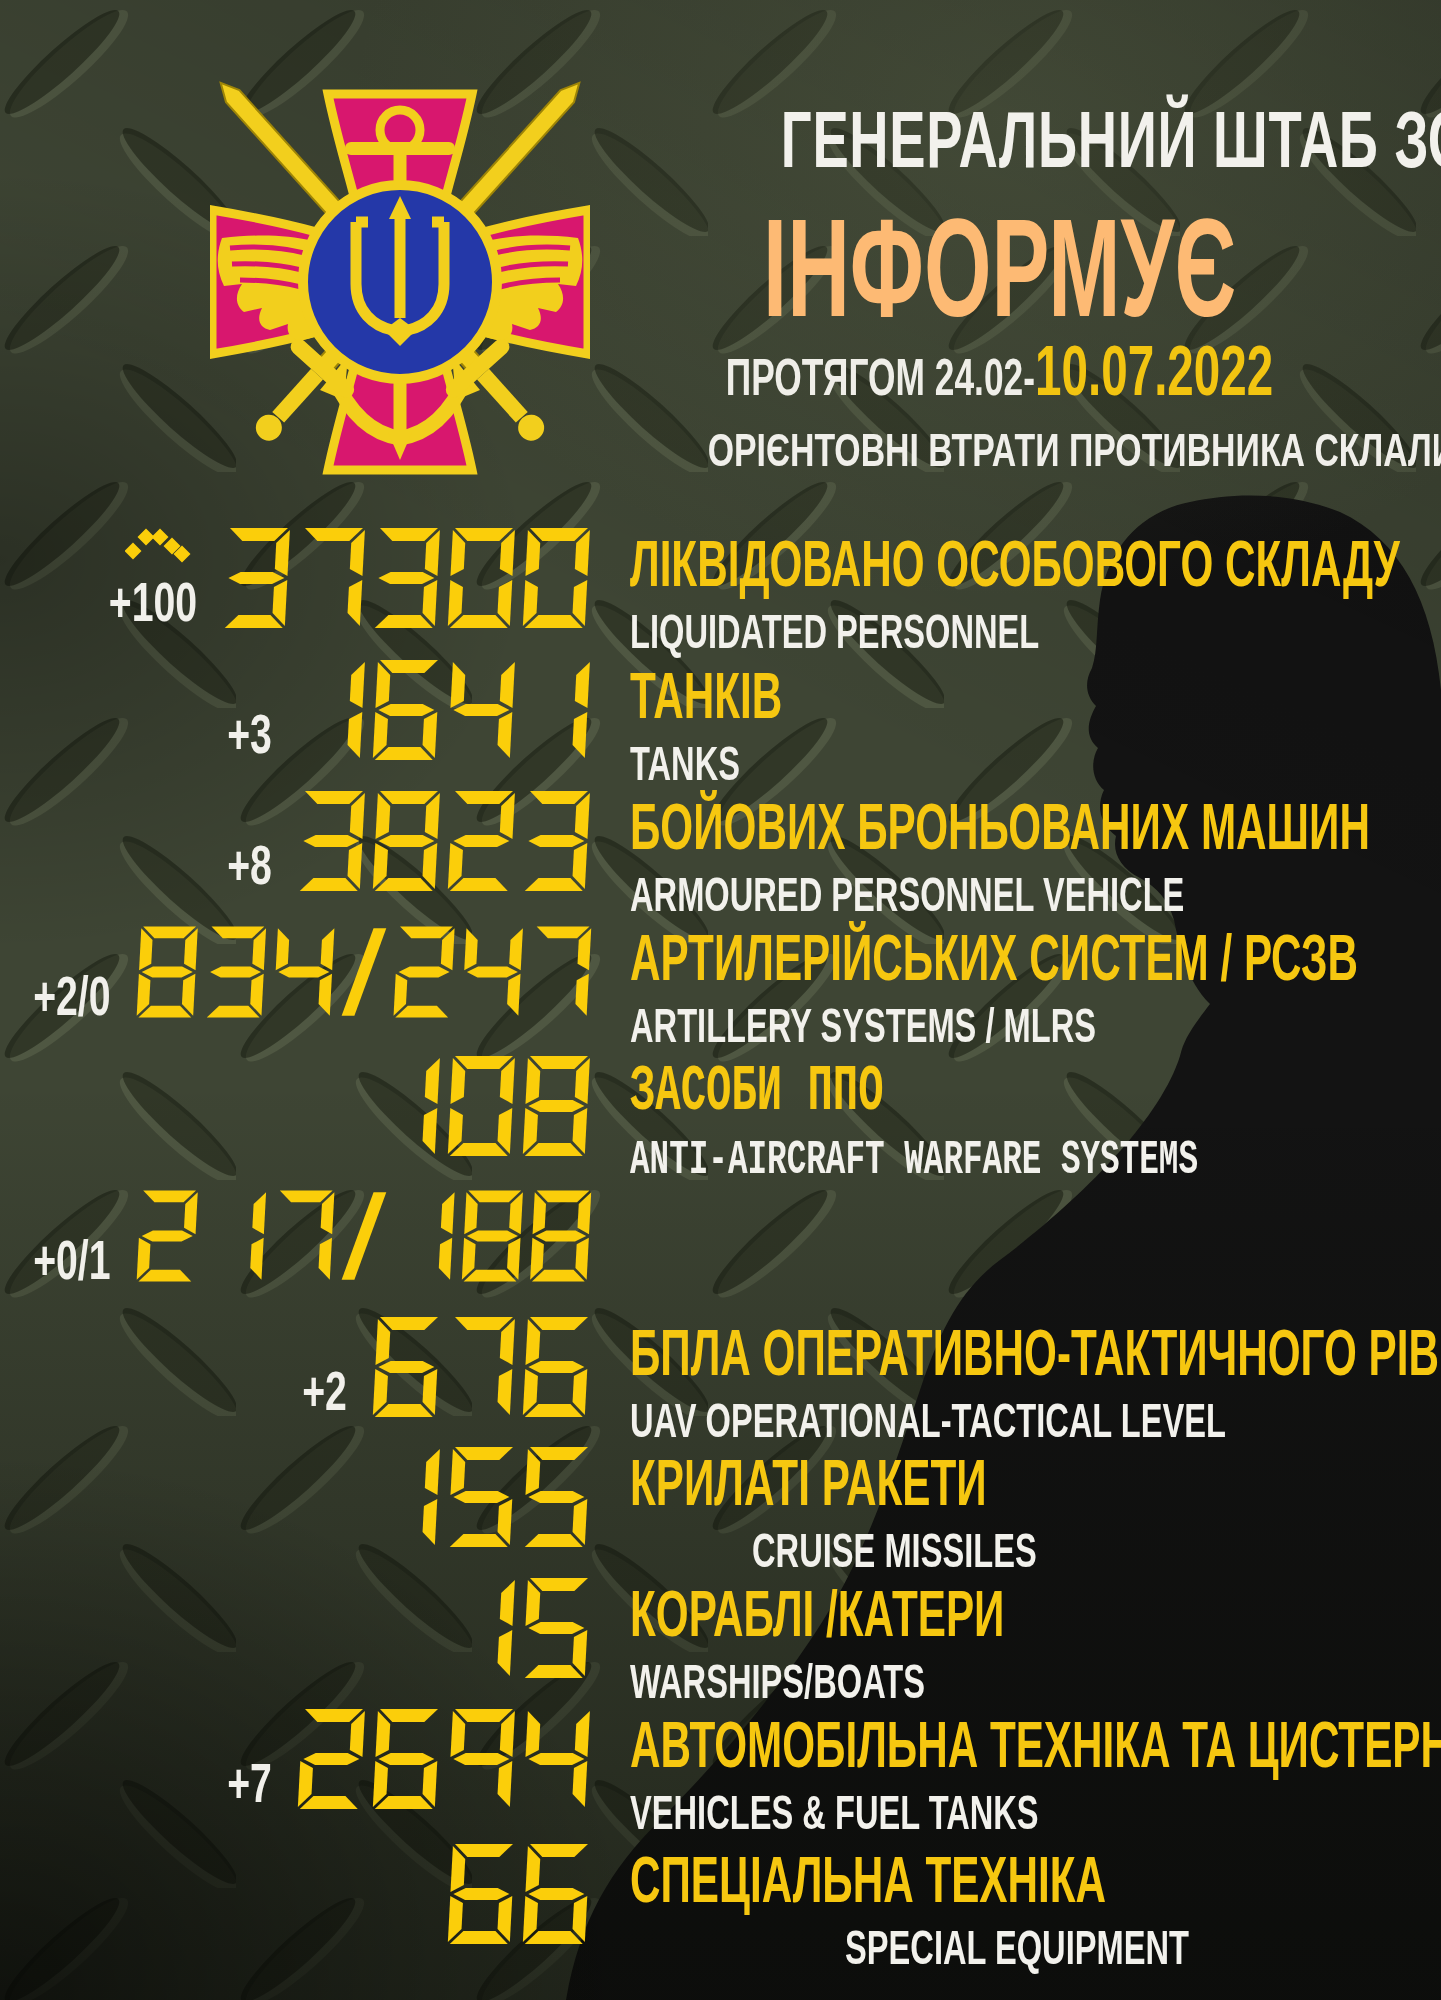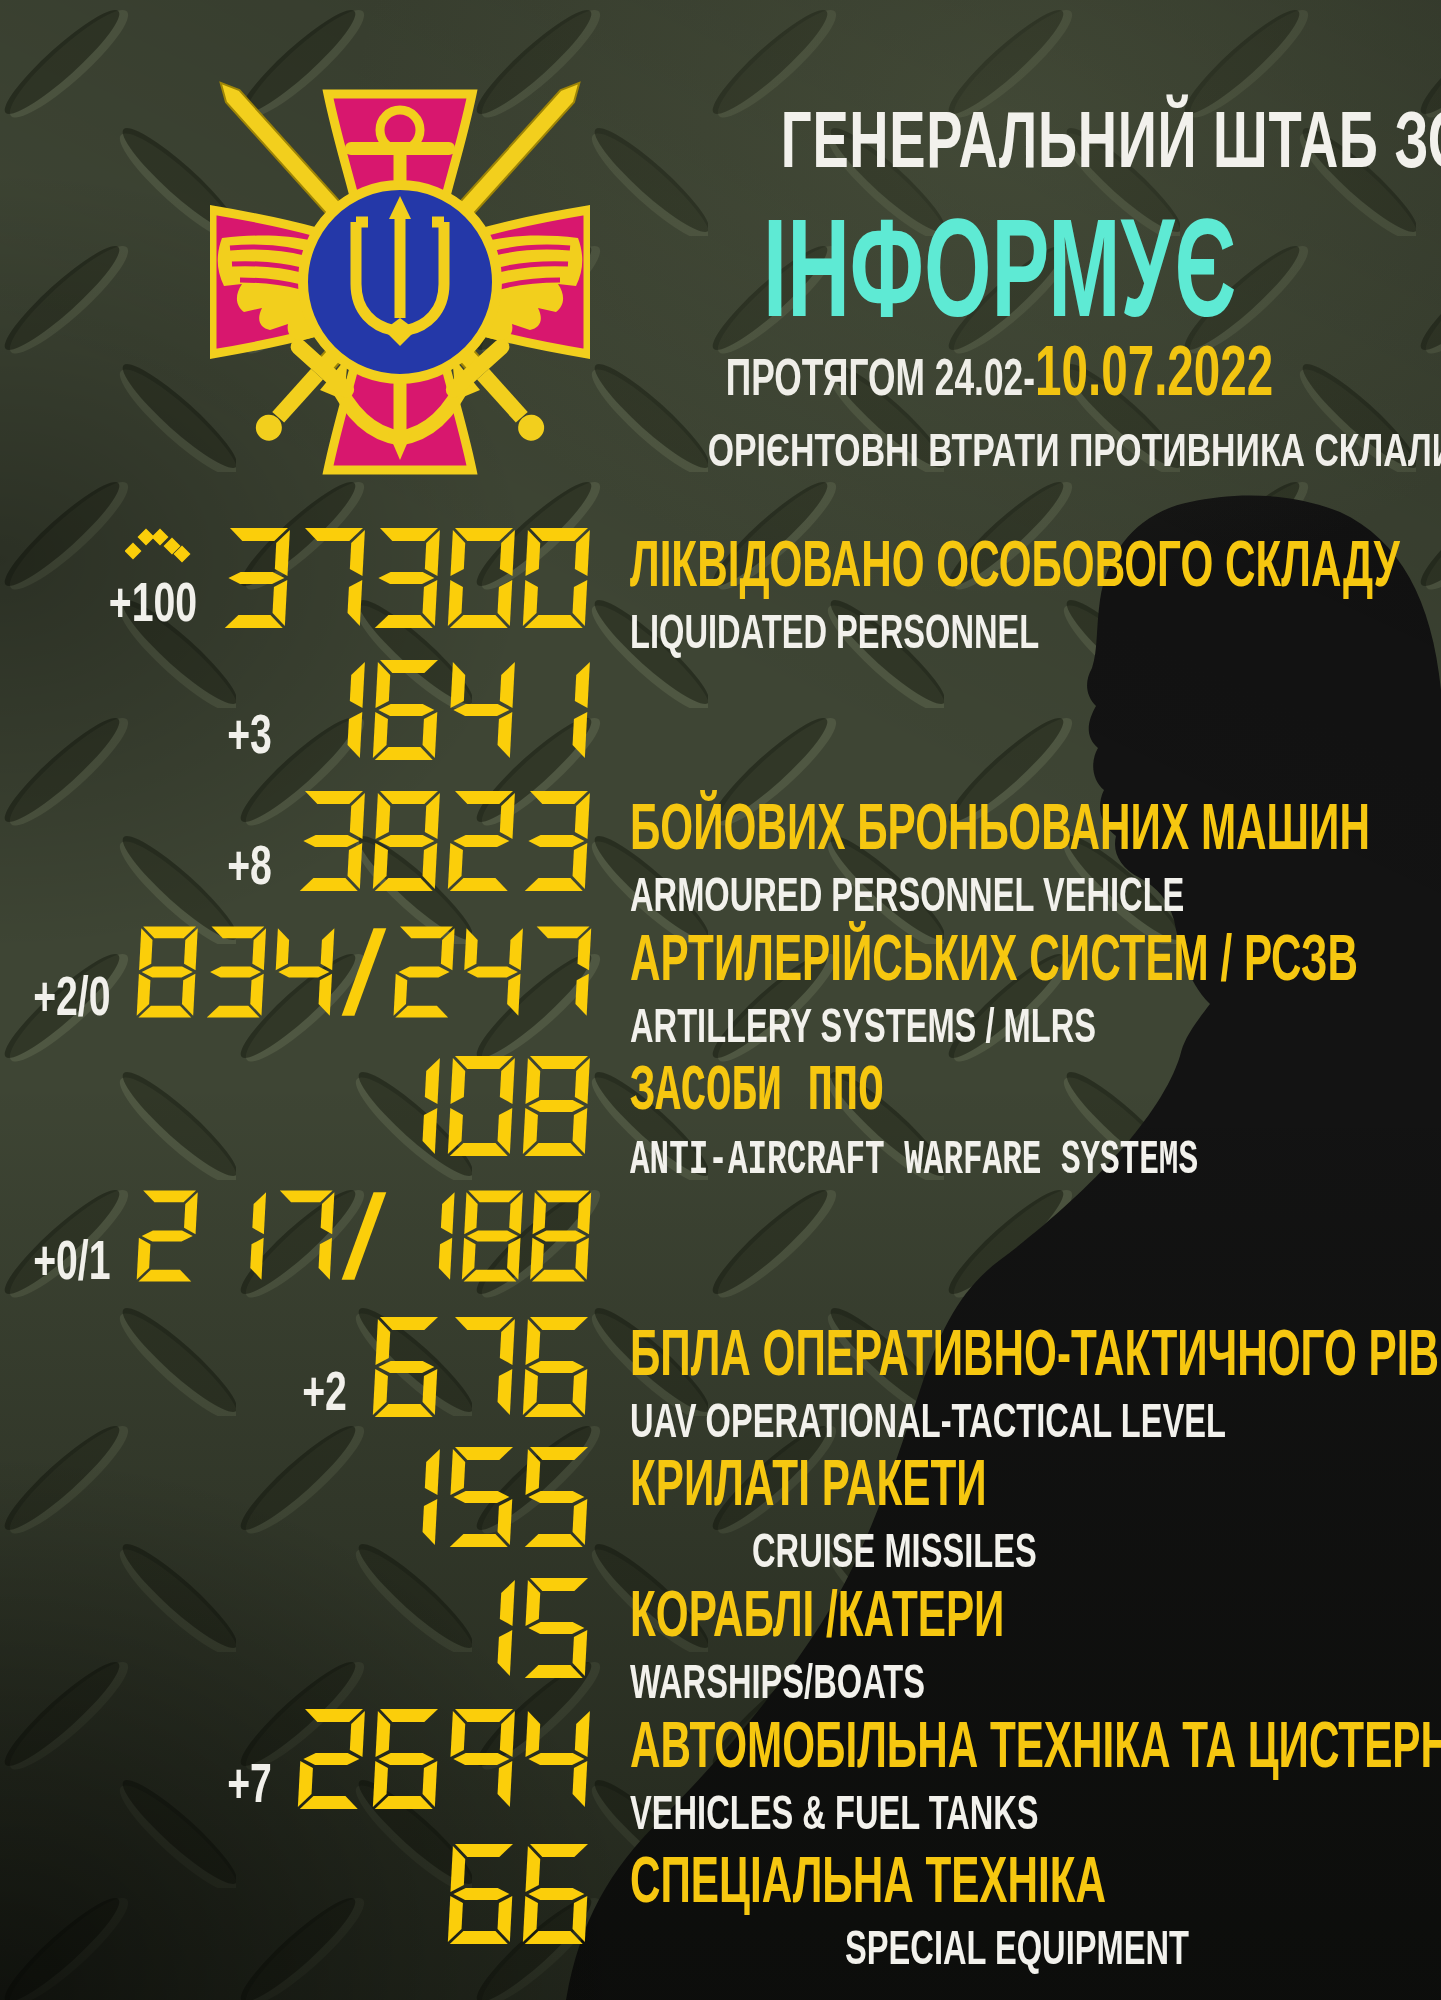--- a/index.html
+++ b/index.html
@@ -20,21 +20,21 @@
     pointer-events:none;
   }
   .cond{display:inline-block;transform:scaleX(var(--sx,.68));transform-origin:left top;white-space:nowrap;}
   .cond.center{transform-origin:center top;}
   .cond.right{transform-origin:right bottom;}
 
   
   .hdr{position:absolute;left:560px;top:100px;width:880px;height:420px;text-align:center;}
   .hdr > div{position:absolute;left:0;right:0;line-height:1;}
   .hdr-title{top:0;font-size:80px;font-weight:700;color:#F2F1EC;letter-spacing:1px;}
-  .hdr-inform{top:98px;font-size:140px;font-weight:700;color:#5eead4;}
+  .hdr-inform{top:98px;font-size:140px;font-weight:700;color:#fdba74;}
   .hdr-period{top:236px;color:#EFEEE8;}
   .hdr-period .p1{font-size:52px;font-weight:700;}
   .hdr-period .p2{font-size:70px;font-weight:700;color:#F2C411;}
   .hdr-sub{top:326px;font-size:47px;font-weight:700;color:#F0EFEA;}
 
   
   .rows{position:absolute;left:0;top:0;width:100%;height:100%;}
   .row{position:absolute;left:0;width:100%;height:132px;}
   .numline{position:absolute;left:0;top:0;width:600px;height:100px;display:flex;align-items:flex-end;justify-content:flex-end;gap:24px;}
   .inc-col{display:flex;flex-direction:column;align-items:flex-end;margin-bottom:-2px;}
@@ -247,20 +247,24 @@
               <polygon points="62,52 62,98 49,85 49,59" transform="translate(75,0)" fill="#FBCE0A"></polygon>
               <polygon points="0,2 13,15 13,41 0,48" transform="translate(150,0)" fill="#FBCE0A"></polygon>
               <polygon points="62,2 62,48 49,41 49,15" transform="translate(150,0)" fill="#FBCE0A"></polygon>
               <polygon points="3,50 15,44 47,44 59,50 47,56 15,56" transform="translate(150,0)" fill="#FBCE0A"></polygon>
               <polygon points="62,52 62,98 49,85 49,59" transform="translate(150,0)" fill="#FBCE0A"></polygon>
               <polygon points="62,2 62,48 49,41 49,15" transform="translate(225,0)" fill="#FBCE0A"></polygon>
               <polygon points="62,52 62,98 49,85 49,59" transform="translate(225,0)" fill="#FBCE0A"></polygon>
             </g>
           </svg>
       </div>
+      <div class="labels">
+        <div class="label-uk"><span class="cond" style="--sx:.66">ТАНКІВ</span></div>
+        <div class="label-en"><span class="cond" style="--sx:.68">TANKS</span></div>
+      </div>
     </div>
       <div class="row" style="top: 791px;">
       <div class="numline">
         <div class="inc-col">
 
           <div class="inc"><span class="cond right" style="--sx:.7">+8</span></div>
         </div>
         <svg class="digits" width="304" height="100" viewBox="0 0 304 100">
             <g transform="translate(7,0) skewX(-3)">
               <polygon points="2,0 60,0 47,13 15,13" transform="translate(0,0)" fill="#FBCE0A"></polygon>

